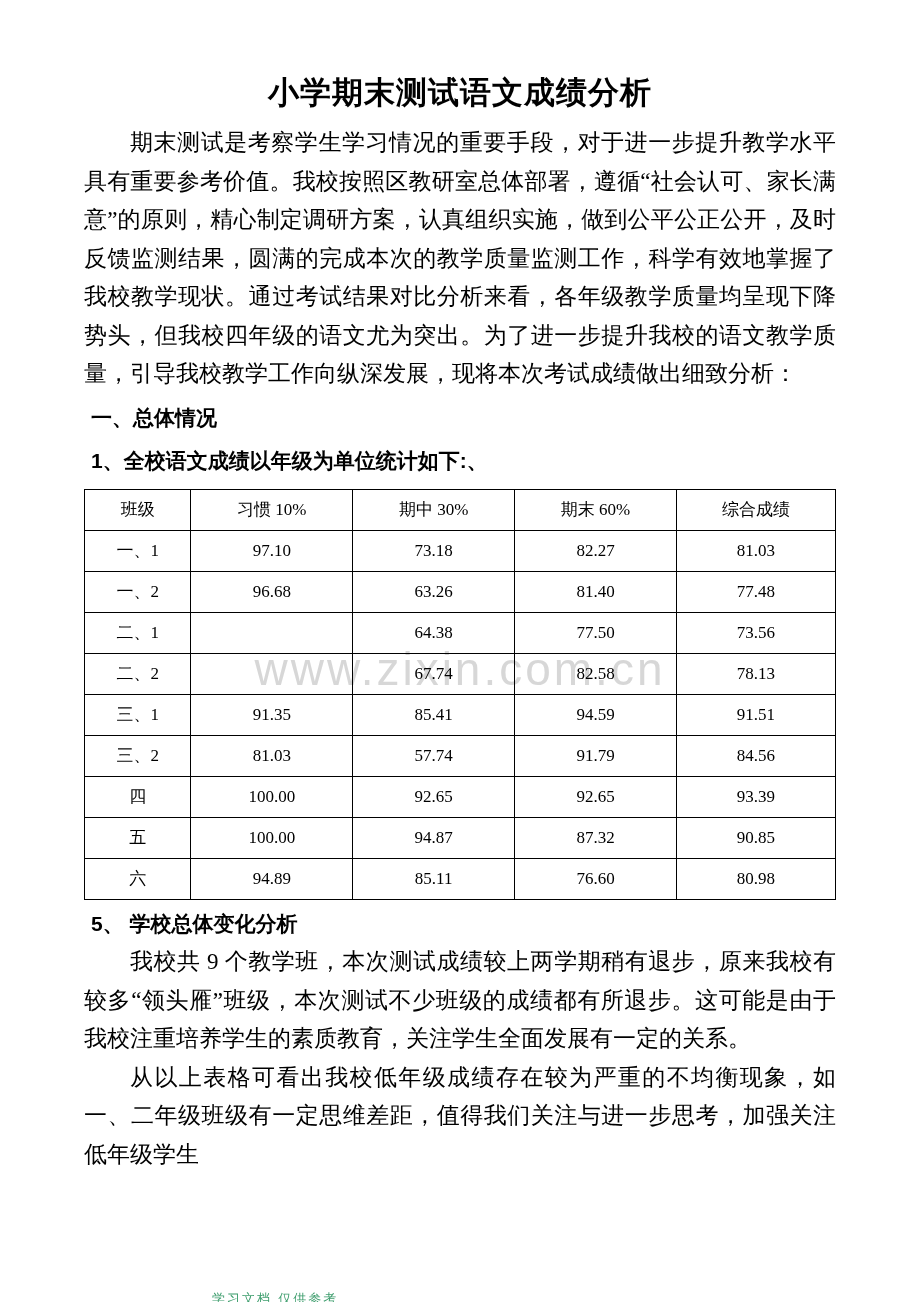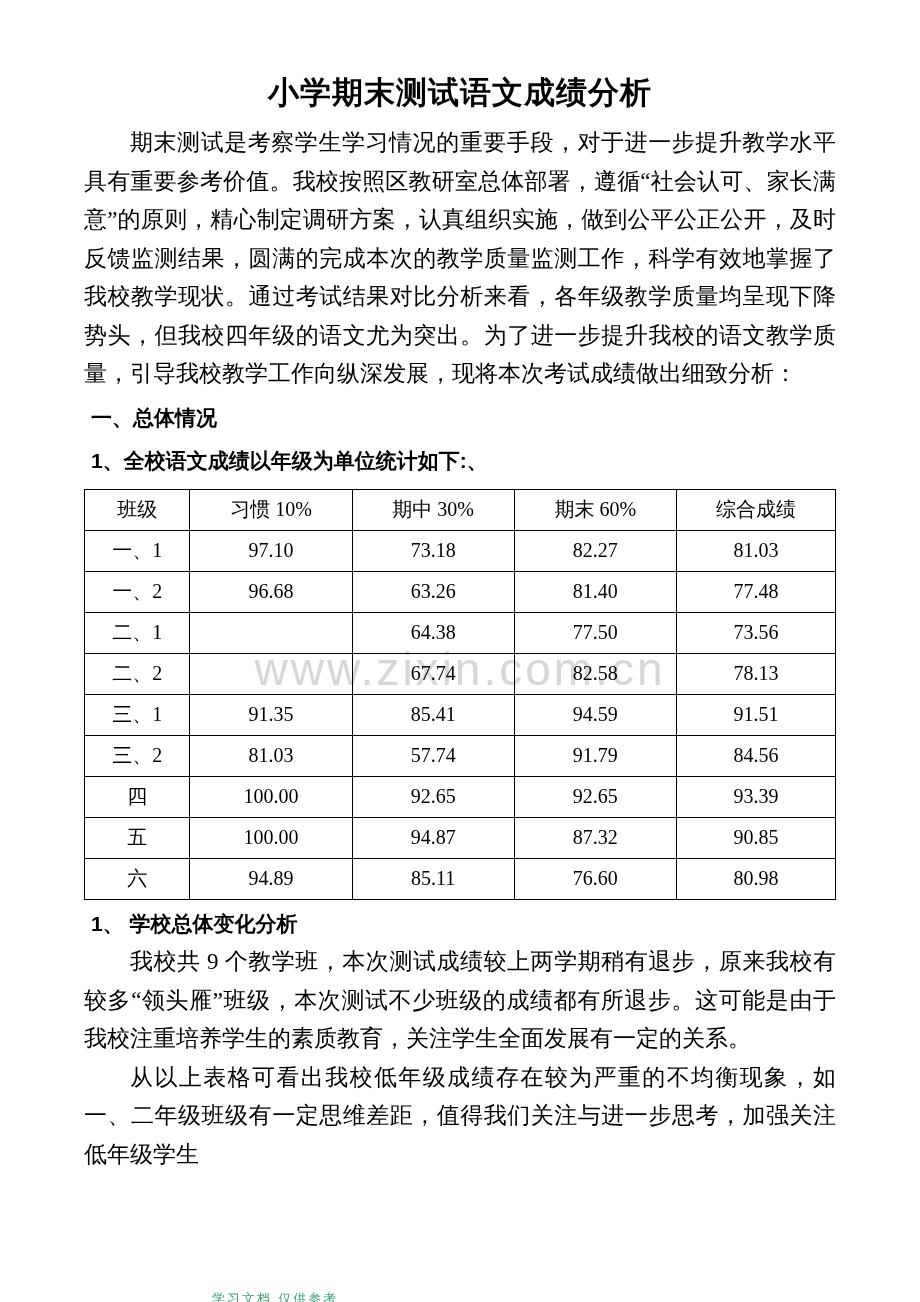--- a/index.html
+++ b/index.html
@@ -43,21 +43,21 @@
     width: 100%;
     border-collapse: collapse;
     margin-top: 8px;
     background: transparent;
   }
   table.scores th, table.scores td {
     border: 1px solid #000000;
     height: 40px;
     text-align: center;
     vertical-align: middle;
-    font-size: 20px;
+    font-size: 17px;
     font-weight: normal;
     padding: 0 4px;
     background: transparent;
   }
   .watermark {
     position: absolute;
     top: 601px; left: 0;
     width: 100%;
     text-align: center;
     z-index: 0;
@@ -164,21 +164,21 @@
         <tr>
           <td>六</td>
           <td>94.89</td>
           <td>85.11</td>
           <td>76.60</td>
           <td>80.98</td>
         </tr>
       </tbody>
   </table>
 
-  <h2 class="heading">1、 学校总体变化分析</h2>
+  <h2 class="heading">5、 学校总体变化分析</h2>
 
   <p class="para">我校共 9 个教学班，本次测试成绩较上两学期稍有退步，原来我校有较多“领头雁”班级，本次测试不少班级的成绩都有所退步。这可能是由于我校注重培养学生的素质教育，关注学生全面发展有一定的关系。</p>
 
 
   <p class="para">从以上表格可看出我校低年级成绩存在较为严重的不均衡现象，如一、二年级班级有一定思维差距，值得我们关注与进一步思考，加强关注低年级学生</p>
 
 </div>
 
 <div class="footer-note">学习文档 仅供参考</div>
 

